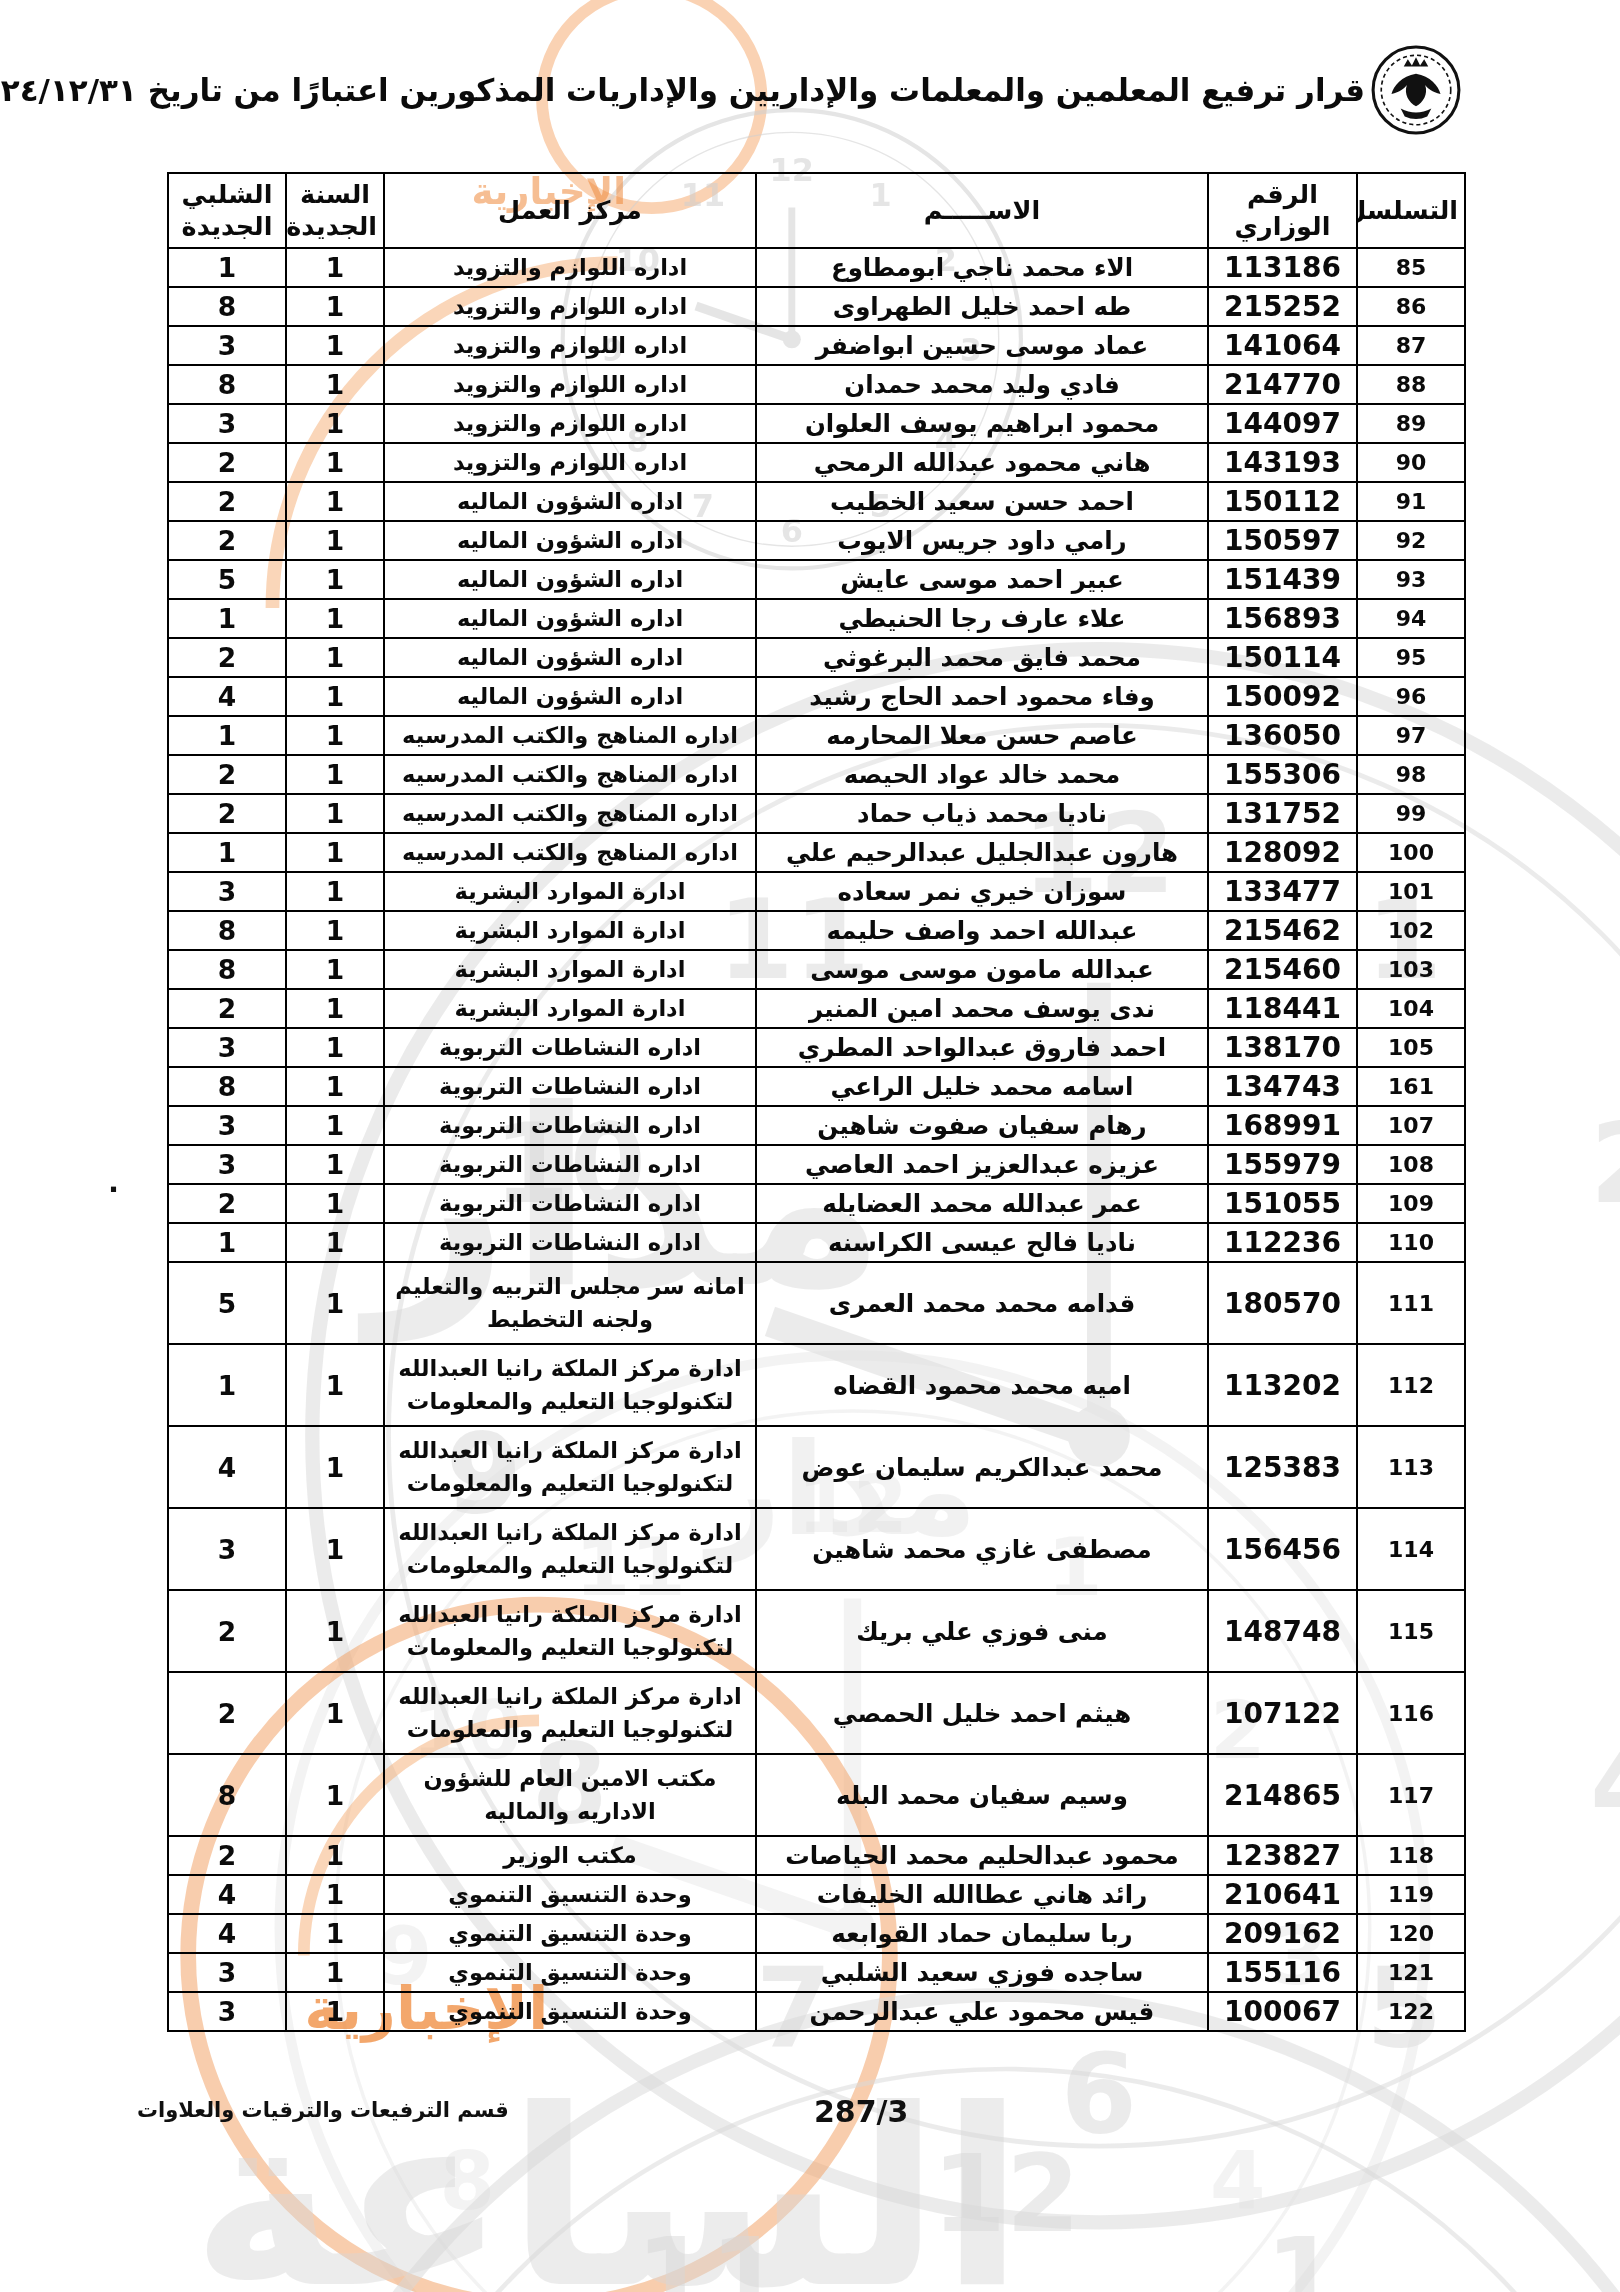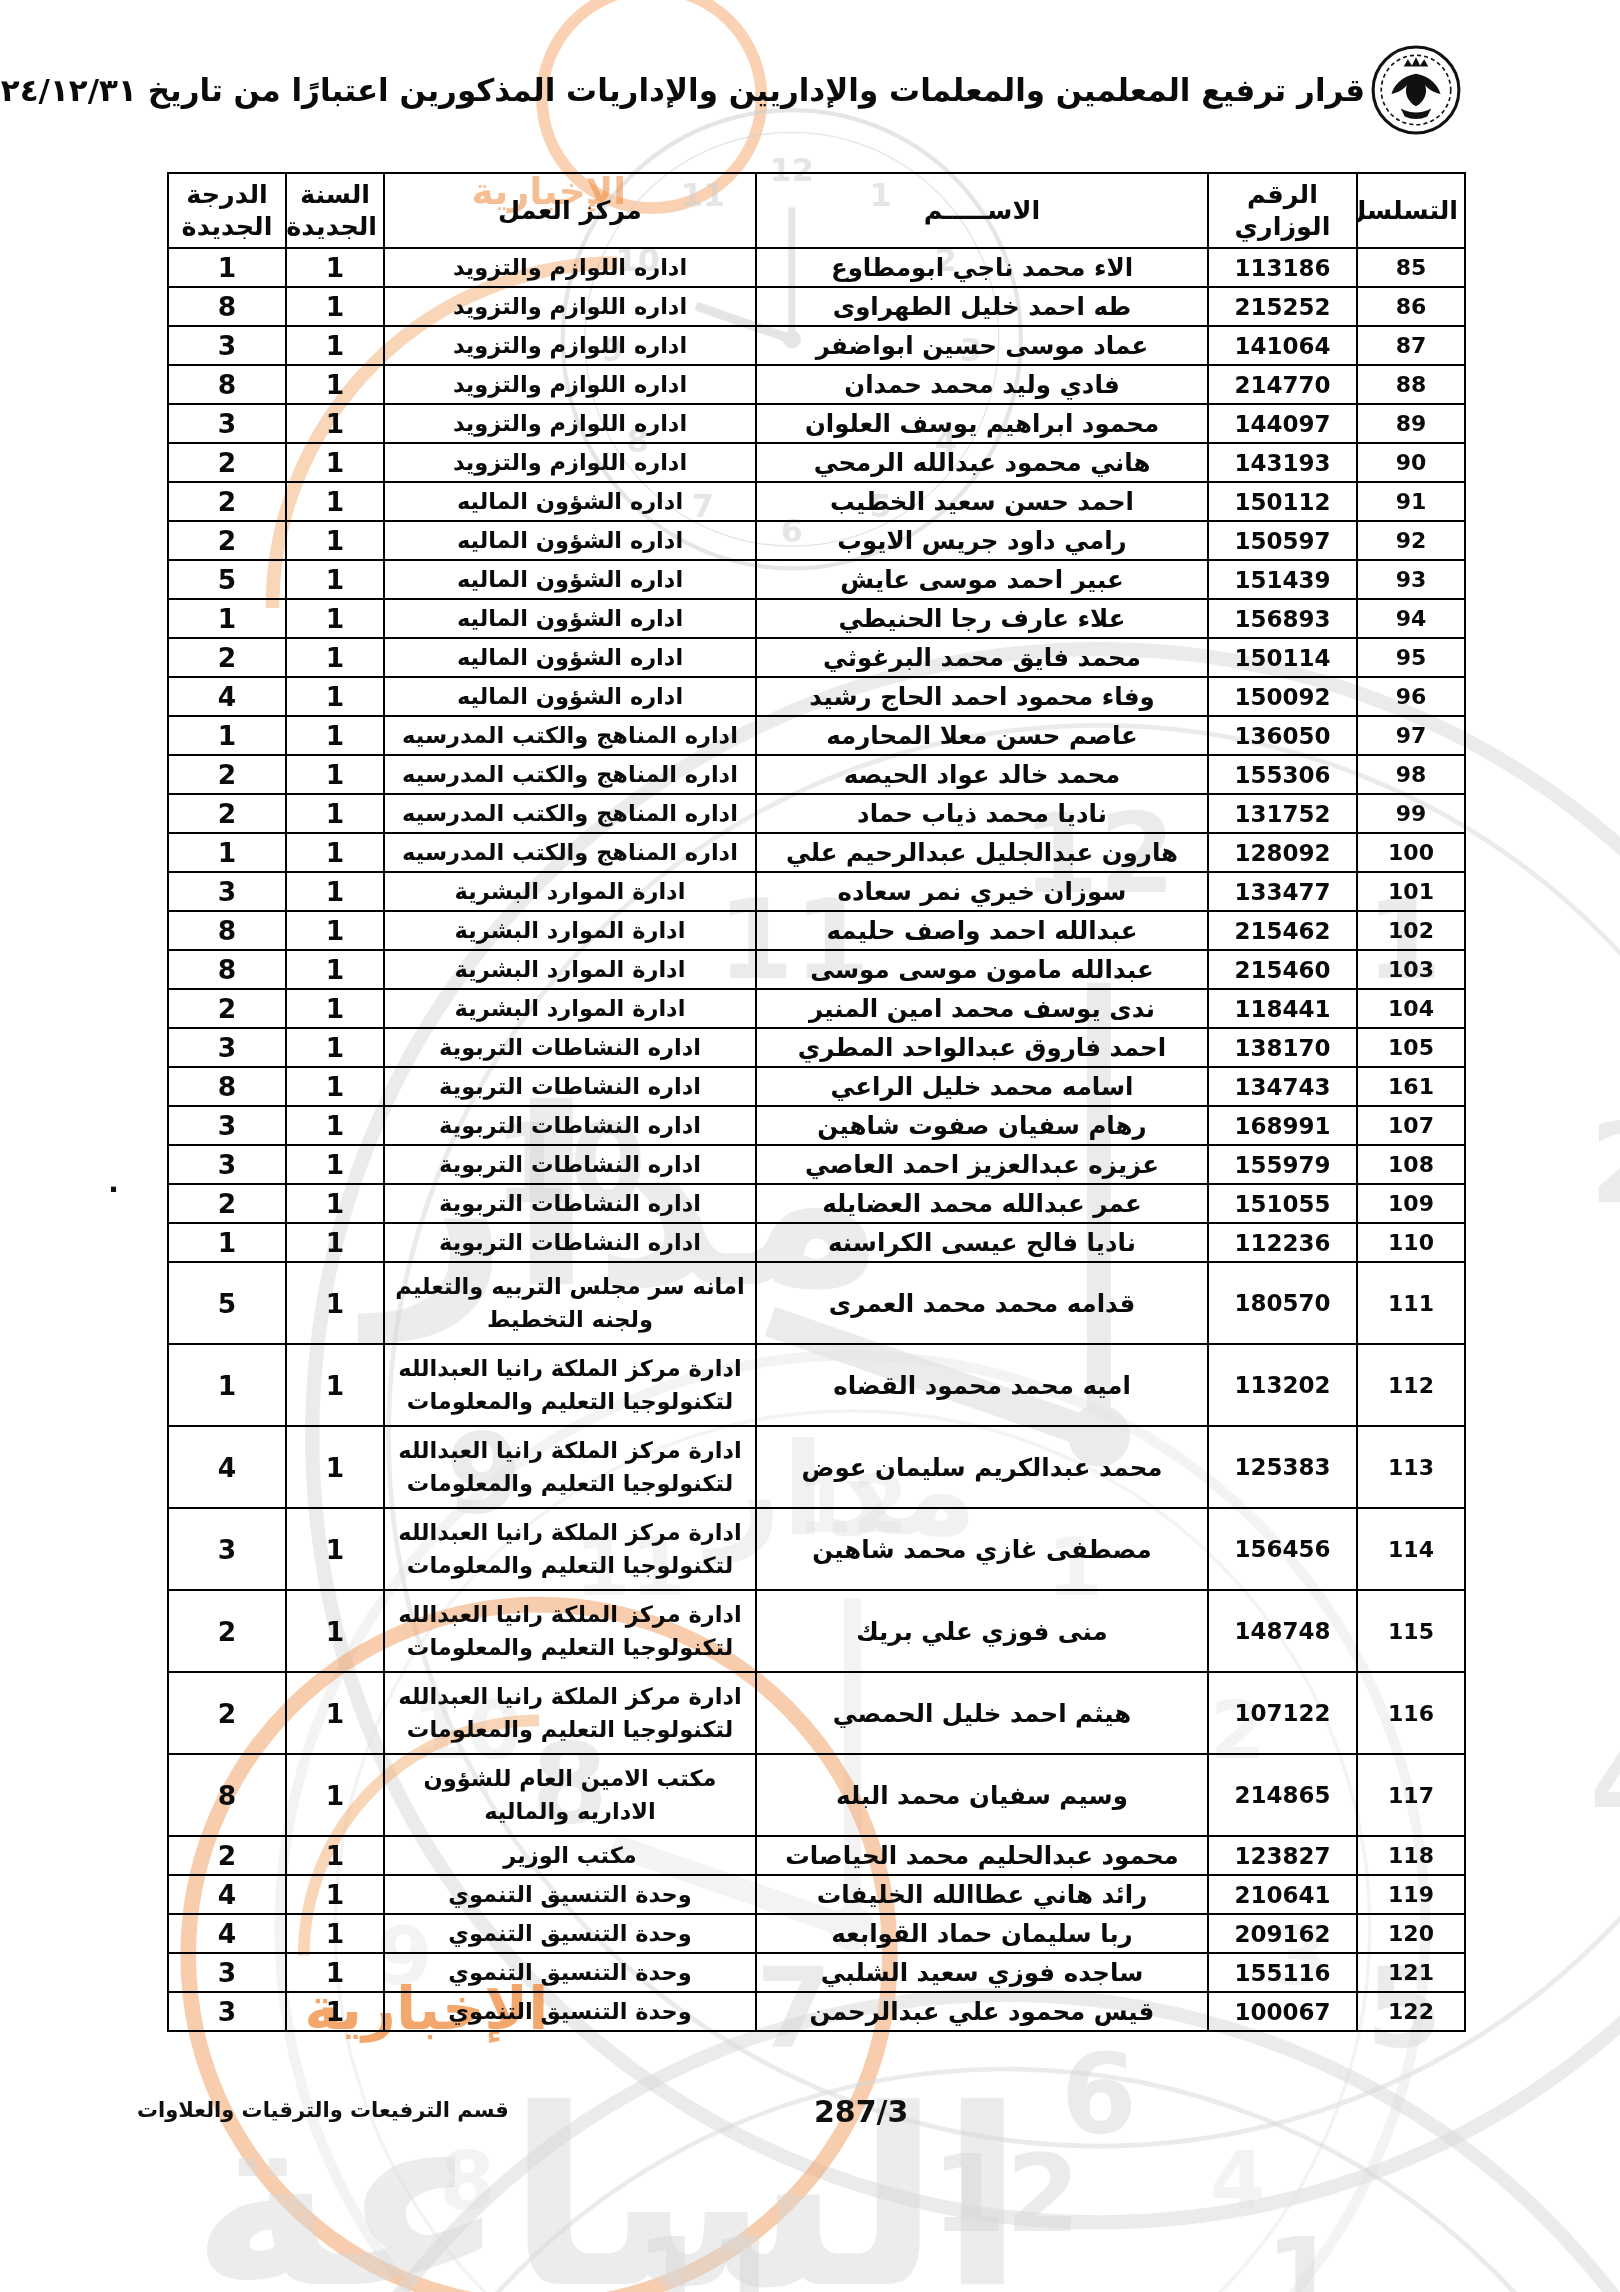--- a/index.html
+++ b/index.html
@@ -60,21 +60,21 @@
     overflow:hidden;
   }
   .promo-table thead th{
     height:71px;
     font-size:25.5px;
     line-height:1.25;
   }
   .row-normal{height:39px;}
   .row-tall{height:82px;}
   .cell-serial{font-size:22px;}
-  .cell-ministry{font-size:23px;}
+  .cell-ministry{font-size:28px;}
   .cell-name{font-size:24.5px;border-radius:8px;}
   .cell-work{font-size:22.5px;line-height:1.45;margin-left:12px;}
   .cell-year,.cell-grade{font-size:26.5px;}
   
   .doc-footer{position:absolute;left:0;right:0;top:2098px;z-index:2;}
   .footer-dept{
     position:absolute;left:137px;top:0;
     font-size:21px;font-weight:bold;direction:rtl;
   }
   .footer-page{
@@ -164,21 +164,21 @@
         <col style="width:98px">
         <col style="width:118px">
     </colgroup>
     <thead>
       <tr>
         <th>التسلسل</th>
         <th>الرقم الوزاري</th>
         <th>الاســـــم</th>
         <th>مركز العمل</th>
         <th>السنة الجديدة</th>
-        <th>الدرجة الجديدة</th>
+        <th>الشلبي الجديدة</th>
       </tr>
     </thead>
     <tbody>
         <tr class="row-normal">
       <td class="cell-serial">85</td>
       <td class="cell-ministry">113186</td>
       <td class="cell-name">الاء محمد ناجي ابومطاوع</td>
       <td class="cell-work">اداره اللوازم والتزويد</td>
       <td class="cell-year">1</td>
       <td class="cell-grade">1</td>

